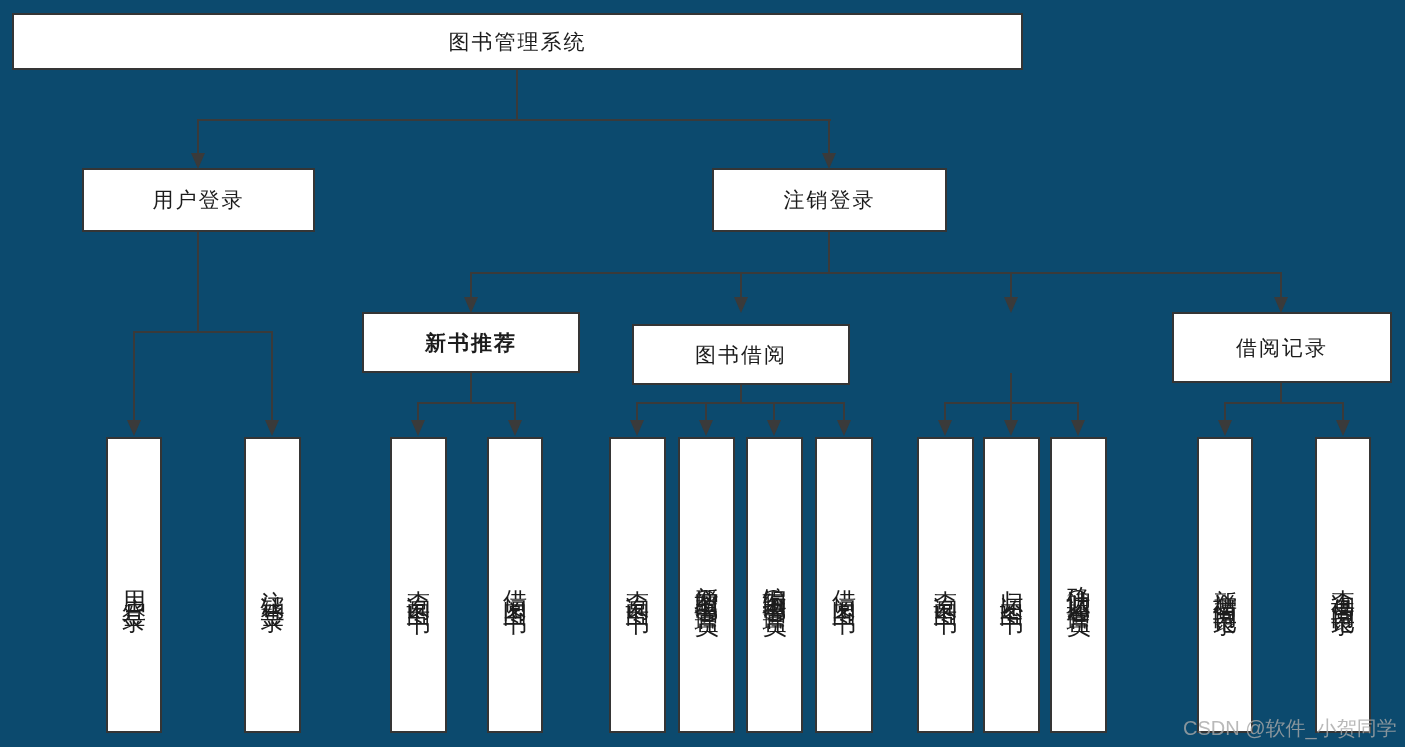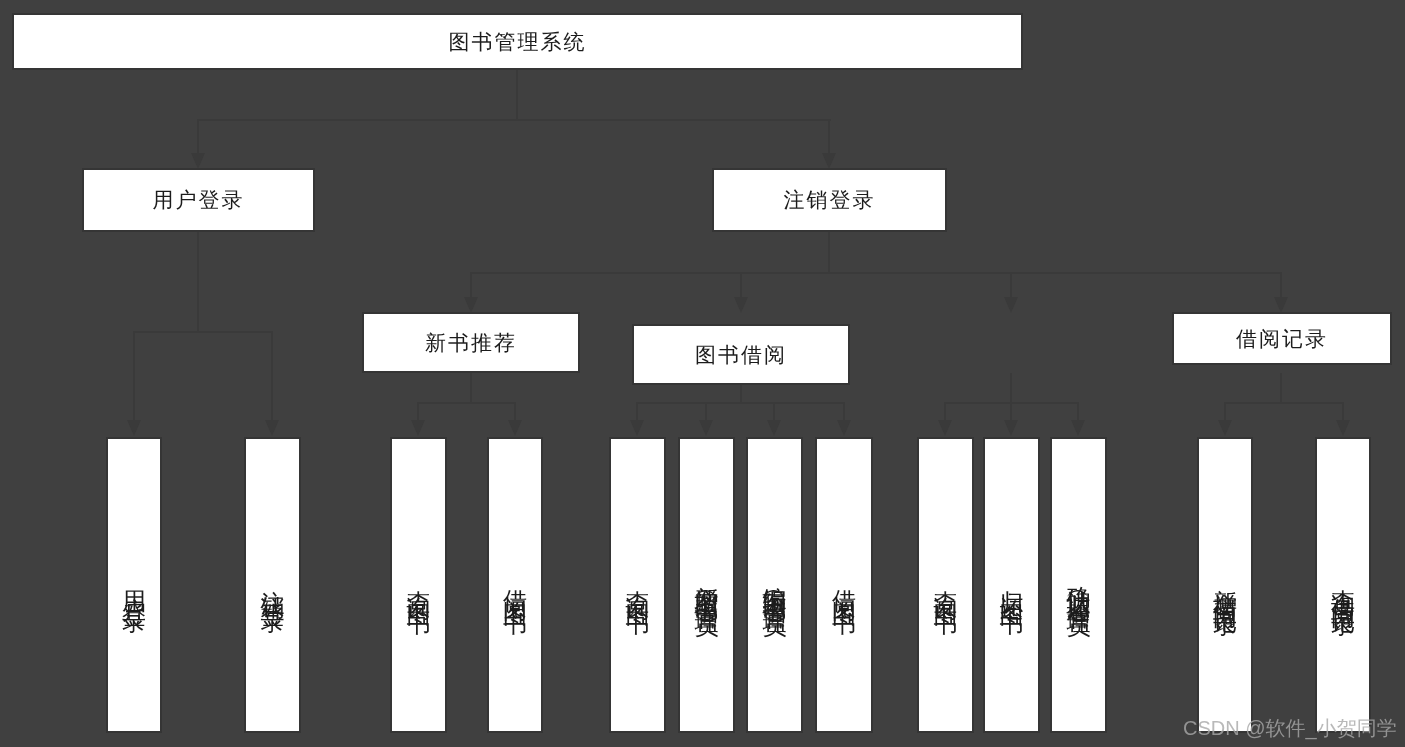--- a/index.html
+++ b/index.html
@@ -1,17 +1,17 @@
 <!DOCTYPE html>
 <html><head>
 <meta charset="utf-8">
 <style>
   html,body{margin:0;padding:0;background:#fff;}
   #stage{
-    position:relative;width:1405px;height:747px;background:#404040;
+    position:relative;width:1405px;height:747px;background:#0c4a6e;
     font-family:"Liberation Sans","DejaVu Sans",sans-serif;overflow:hidden;
   }
   .box-h{
     position:absolute;box-sizing:border-box;background:#ffffff;
     border:2px solid #353535;display:flex;align-items:center;justify-content:center;
     font-size:21px;color:#1c1c1c;letter-spacing:2px;z-index:2;
   }
   .box-v{
     position:absolute;box-sizing:border-box;background:#ffffff;
     border:2px solid #353535;display:flex;align-items:center;justify-content:center;
@@ -42,27 +42,27 @@
     <span>图书管理系统</span>
   </div>
 
   <div class="box-h" style="left:82px;top:168px;width:233px;height:64px;">
     <span>用户登录</span>
   </div>
   <div class="box-h" style="left:712px;top:168px;width:235px;height:64px;">
     <span>注销登录</span>
   </div>
 
-  <div class="box-h" style="left:362px;top:312px;width:218px;height:61px;">
+  <div class="box-h" style="left:362px;top:312px;width:218px;height:61px;font-weight:bold;">
     <span>新书推荐</span>
   </div>
   <div class="box-h" style="left:632px;top:324px;width:218px;height:61px;">
     <span>图书借阅</span>
   </div>
-  <div class="box-h" style="left:1172px;top:312px;width:220px;height:53px;">
+  <div class="box-h" style="left:1172px;top:312px;width:220px;height:71px;">
     <span>借阅记录</span>
   </div>
 
   <div class="box-v" style="left:106px;top:437px;width:56px;height:296px;">
     <span class="vtext">用户登录</span>
   </div>
   <div class="box-v" style="left:244px;top:437px;width:57px;height:296px;">
     <span class="vtext">注销登录</span>
   </div>
 

